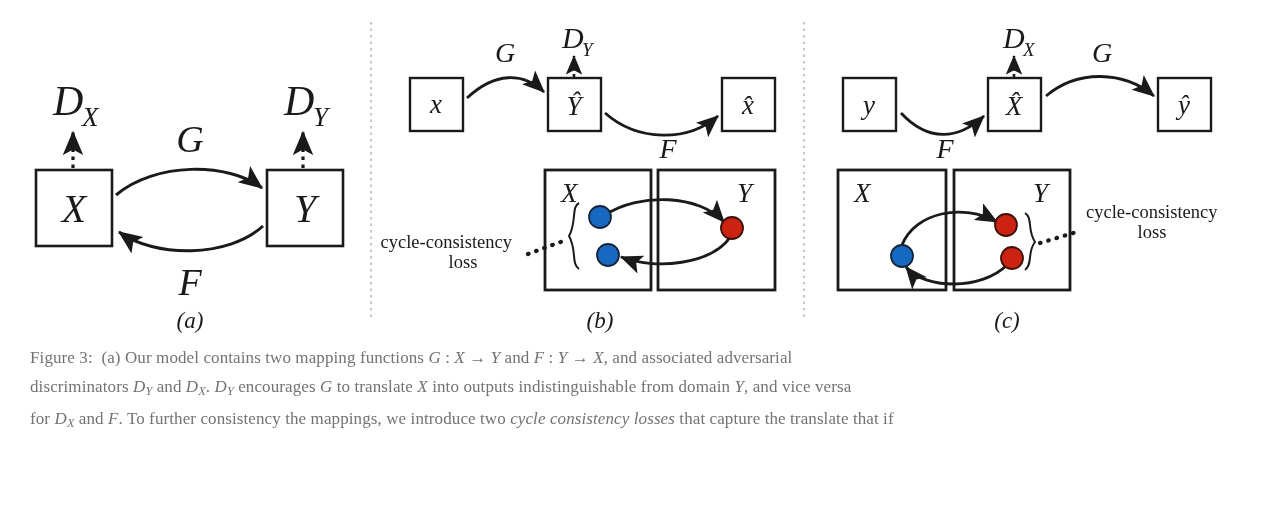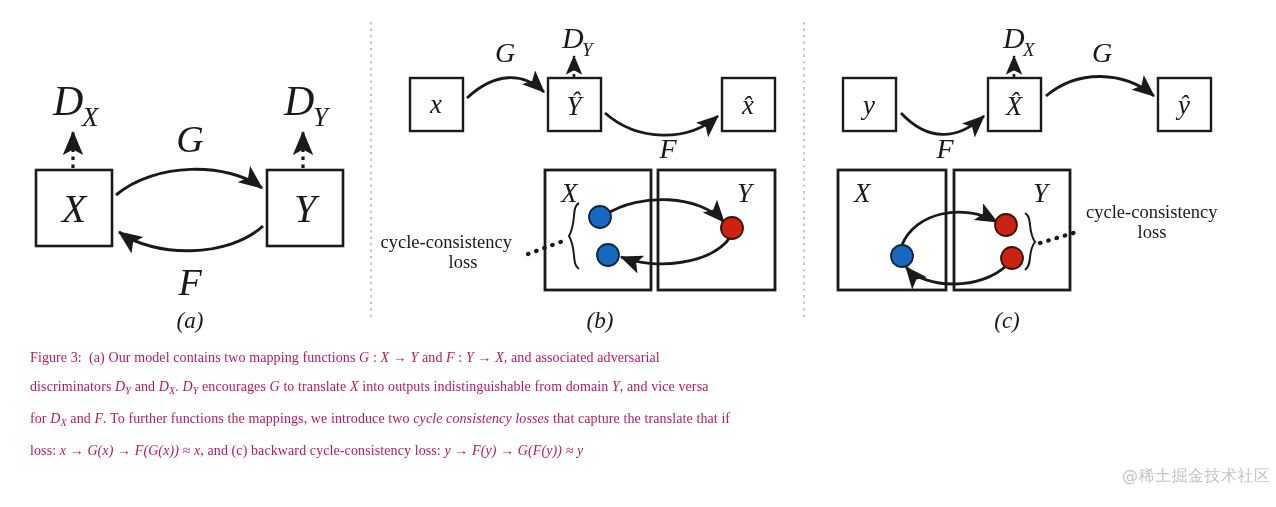--- a/index.html
+++ b/index.html
@@ -35,23 +35,23 @@
   }
   #caption-area {
     position: absolute;
     left: 30px;
     top: 344px;
     width: 1218px;
     height: 150px;
   }
   .caption-line {
     font-family: "Liberation Serif", "DejaVu Serif", serif;
-    font-size: 14px;
+    font-size: 17px;
     line-height: 28.5px;
-    color: #be185d;
+    color: #737373;
     white-space: pre;
     letter-spacing: 0.1px;
   }
   .cap-italic { font-style: italic; }
   .cap-math   { font-style: italic; font-family: "Liberation Serif", "DejaVu Serif", serif; }
   .cap-sub    { font-size: 0.72em; vertical-align: -0.28em; font-style: italic; }
   #watermark {
     position: absolute;
     left: 1122px;
     top: 466px;
@@ -225,22 +225,20 @@
       </g>
     </svg>
   </div>
 
   <div id="caption-area">
 
     <div class="caption-line"><span>Figure 3:  (a) Our model contains two mapping functions </span><span class="cap-math">G</span><span> : </span><span class="cap-math">X</span><span> → </span><span class="cap-math">Y</span><span> and </span><span class="cap-math">F</span><span> : </span><span class="cap-math">Y</span><span> → </span><span class="cap-math">X</span><span>, and associated adversarial</span></div>
 
     <div class="caption-line"><span>discriminators </span><span class="cap-math">D</span><span class="cap-sub">Y</span><span> and </span><span class="cap-math">D</span><span class="cap-sub">X</span><span>. </span><span class="cap-math">D</span><span class="cap-sub">Y</span><span> encourages </span><span class="cap-math">G</span><span> to translate </span><span class="cap-math">X</span><span> into outputs indistinguishable from domain </span><span class="cap-math">Y</span><span>, and vice versa</span></div>
 
-    <div class="caption-line"><span>for </span><span class="cap-math">D</span><span class="cap-sub">X</span><span> and </span><span class="cap-math">F</span><span>. To further functions the mappings, we introduce two </span><span class="cap-italic">cycle consistency losses</span><span> that capture the translate that if</span></div>
-
-
-    <div class="caption-line"><span>loss: </span><span class="cap-math">x → G(x) → F(G(x)) ≈ x</span><span>, and (c) backward cycle-consistency loss: </span><span class="cap-math">y → F(y) → G(F(y)) ≈ y</span></div>
+    <div class="caption-line"><span>for </span><span class="cap-math">D</span><span class="cap-sub">X</span><span> and </span><span class="cap-math">F</span><span>. To further consistency the mappings, we introduce two </span><span class="cap-italic">cycle consistency losses</span><span> that capture the translate that if</span></div>
+
+
 
   </div>
 
-  <div id="watermark">@稀土掘金技术社区</div>
 
 </div>
 
 </body></html>

